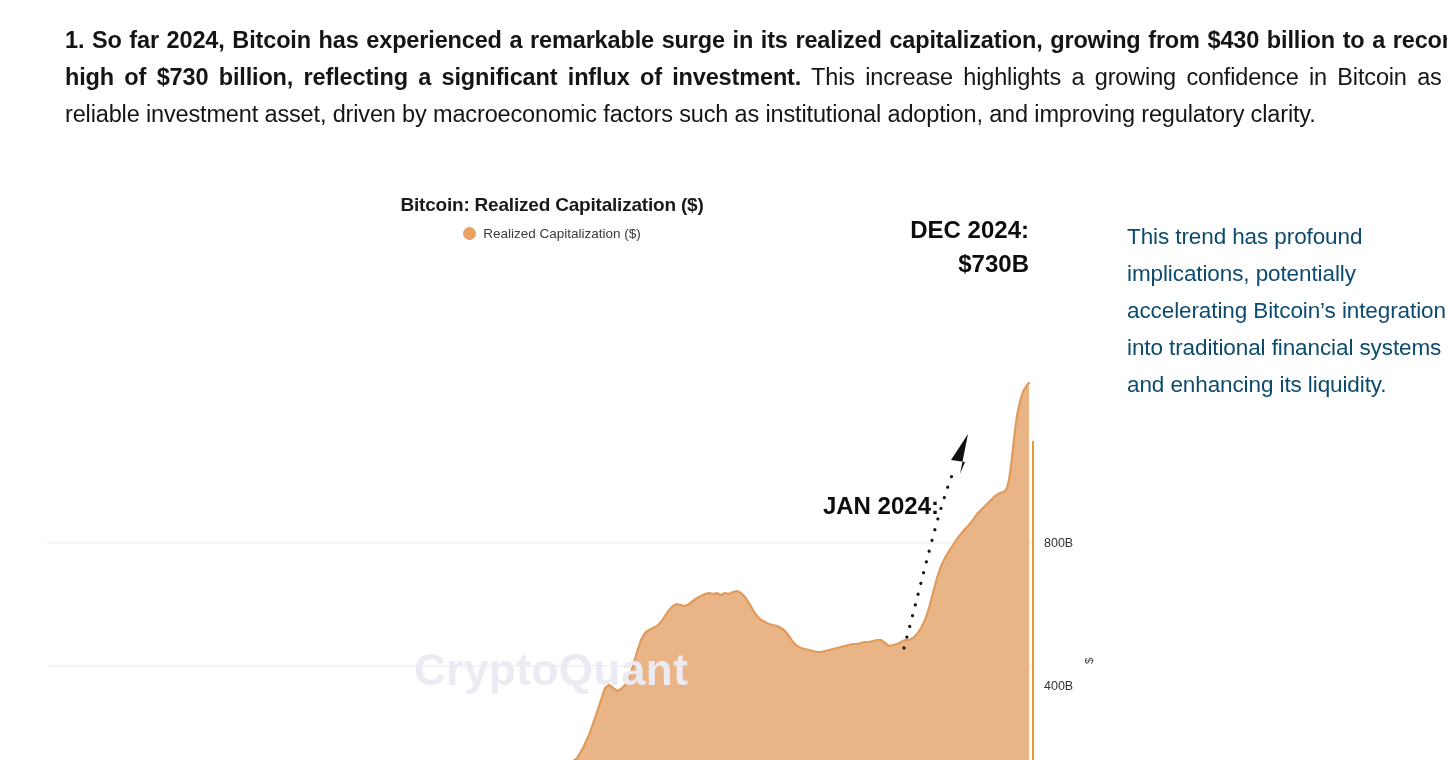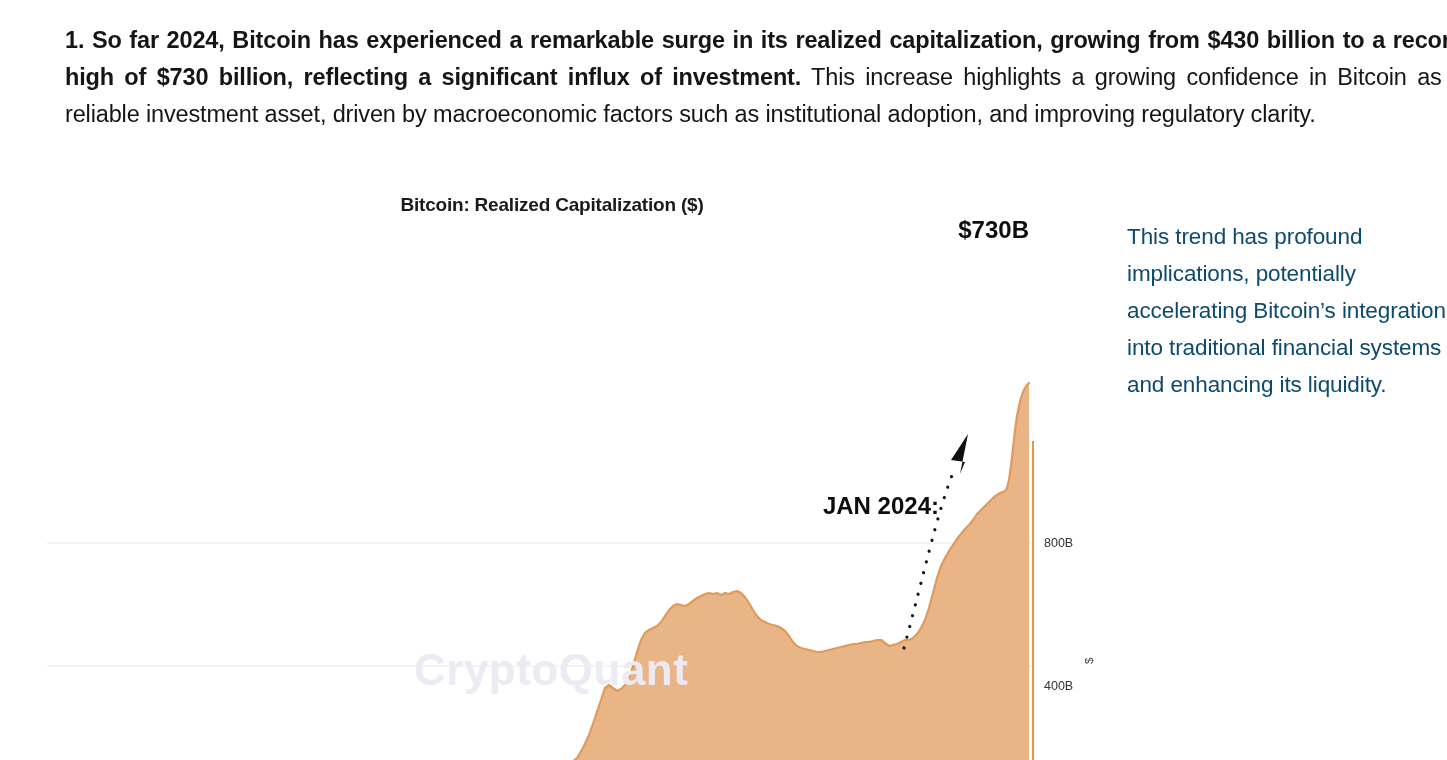--- a/index.html
+++ b/index.html
@@ -156,20 +156,24 @@
 <body>
 
 <div id="page">
 
   <p id="intro"><span class="lead">1. So far 2024, Bitcoin has experienced a remarkable surge in its realized capitalization, growing from $430 billion to a record high of $730 billion, reflecting a significant influx of investment.</span><span> This increase highlights a growing confidence in Bitcoin as a reliable investment asset, driven by macroeconomic factors such as institutional adoption, and improving regulatory clarity.</span></p>
 
   <div id="chart-block">
 
     <div id="chart-title">Bitcoin: Realized Capitalization ($)</div>
 
+    <div id="chart-legend">
+      <span id="legend-dot"></span>
+      <span id="legend-label">Realized Capitalization ($)</span>
+    </div>
 
     <div id="plot">
       <svg id="plot-svg" width="985" height="673" viewBox="0 0 985 673">
         <g>
           <line x1="0" y1="295" x2="985" y2="295" stroke="#f0f0f2" stroke-width="1.5"></line>
           <line x1="0" y1="418" x2="985" y2="418" stroke="#f0f0f2" stroke-width="1.5"></line>
           <line x1="0" y1="541" x2="985" y2="541" stroke="#f0f0f2" stroke-width="1.5"></line>
         </g>
         <g>
           <line x1="0" y1="664" x2="985" y2="664" stroke="#efefef" stroke-width="1"></line>
@@ -266,20 +270,21 @@
 
     <div id="y-axis-line"></div>
     <div class="y-tick" style="top:350px">800B</div>
     <div class="y-tick" style="top:493px">400B</div>
 
     <div id="y-axis-title">$</div>
 
   </div>
 
   <div class="annot" id="annot-dec">
+    <div>DEC 2024:</div>
     <div>$730B</div>
   </div>
   <div class="annot" id="annot-apr">
   </div>
   <div class="annot" id="annot-jan">
     <div>JAN 2024:</div>
   </div>
 
   <p id="side-note">This trend has profound implications, potentially accelerating Bitcoin’s integration into traditional financial systems and enhancing its liquidity.</p>
 

